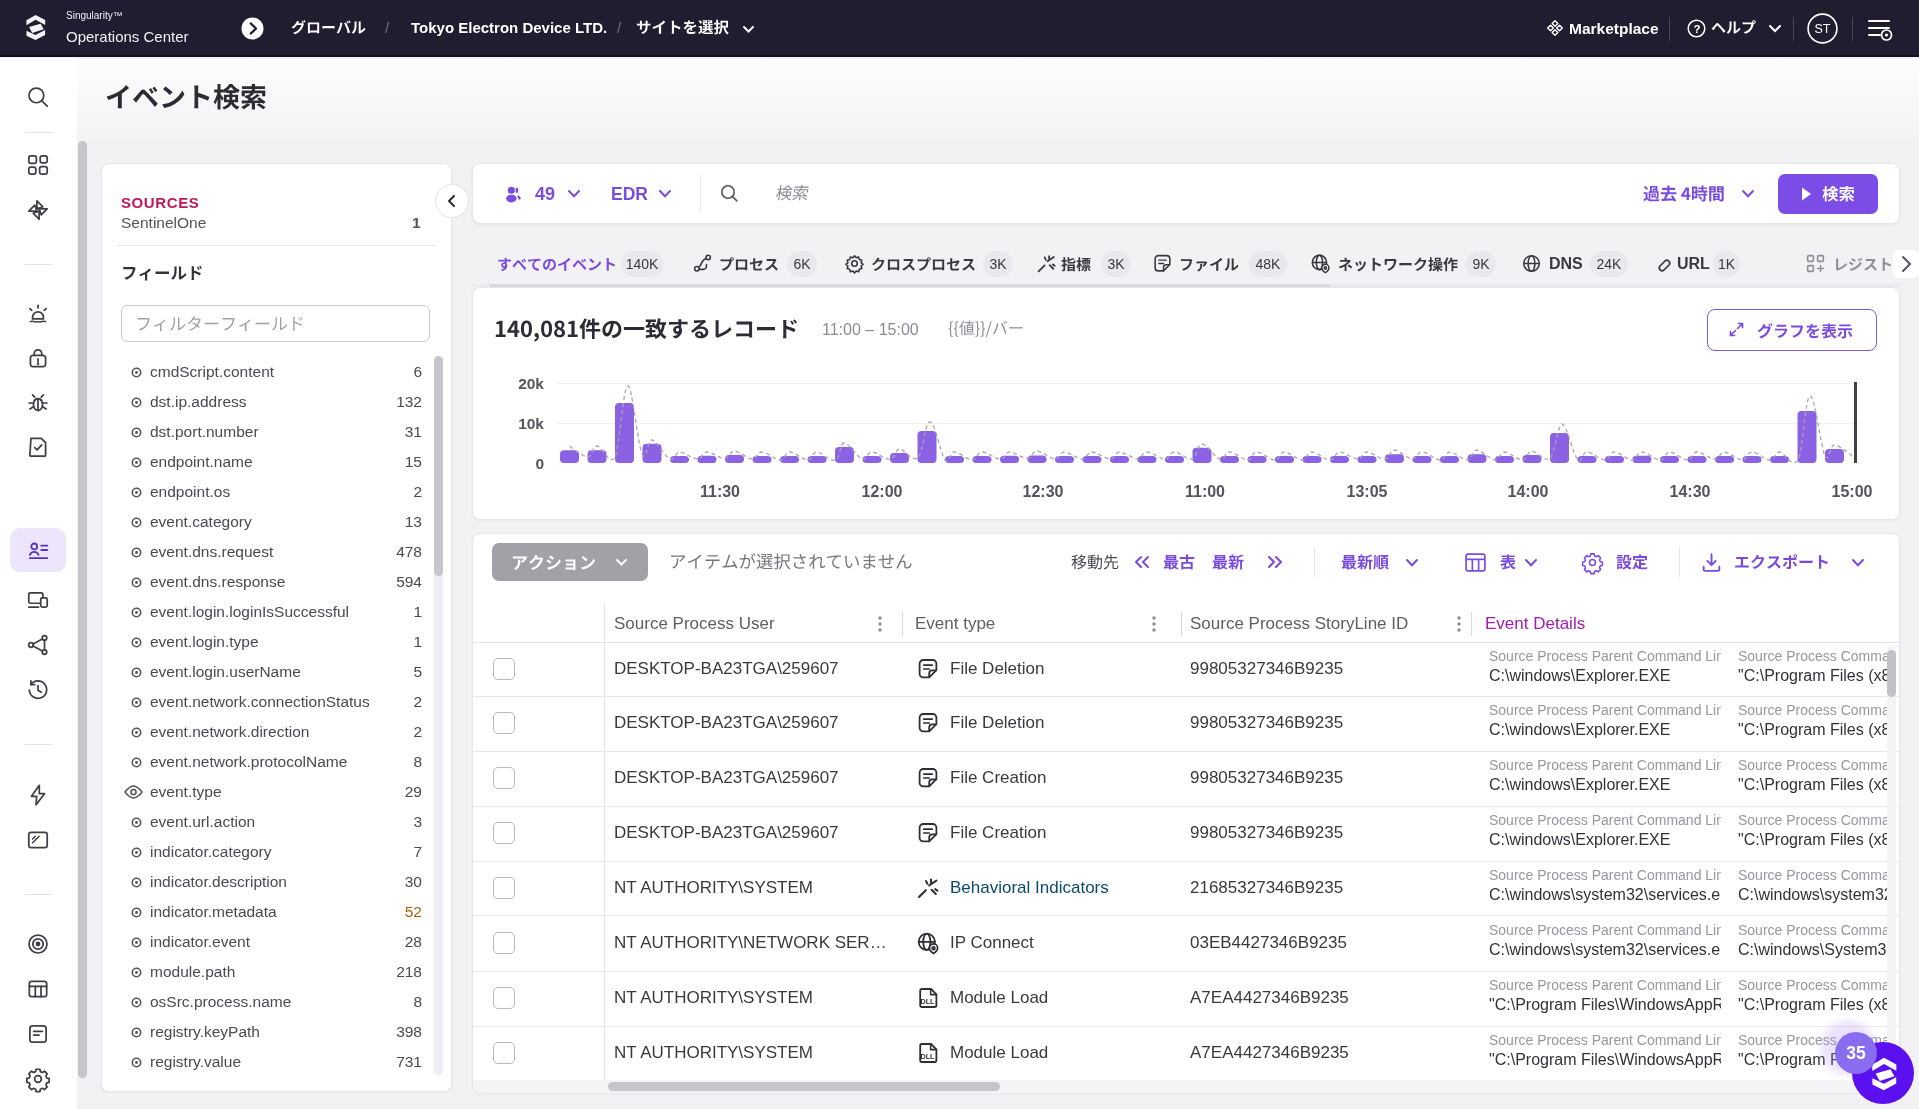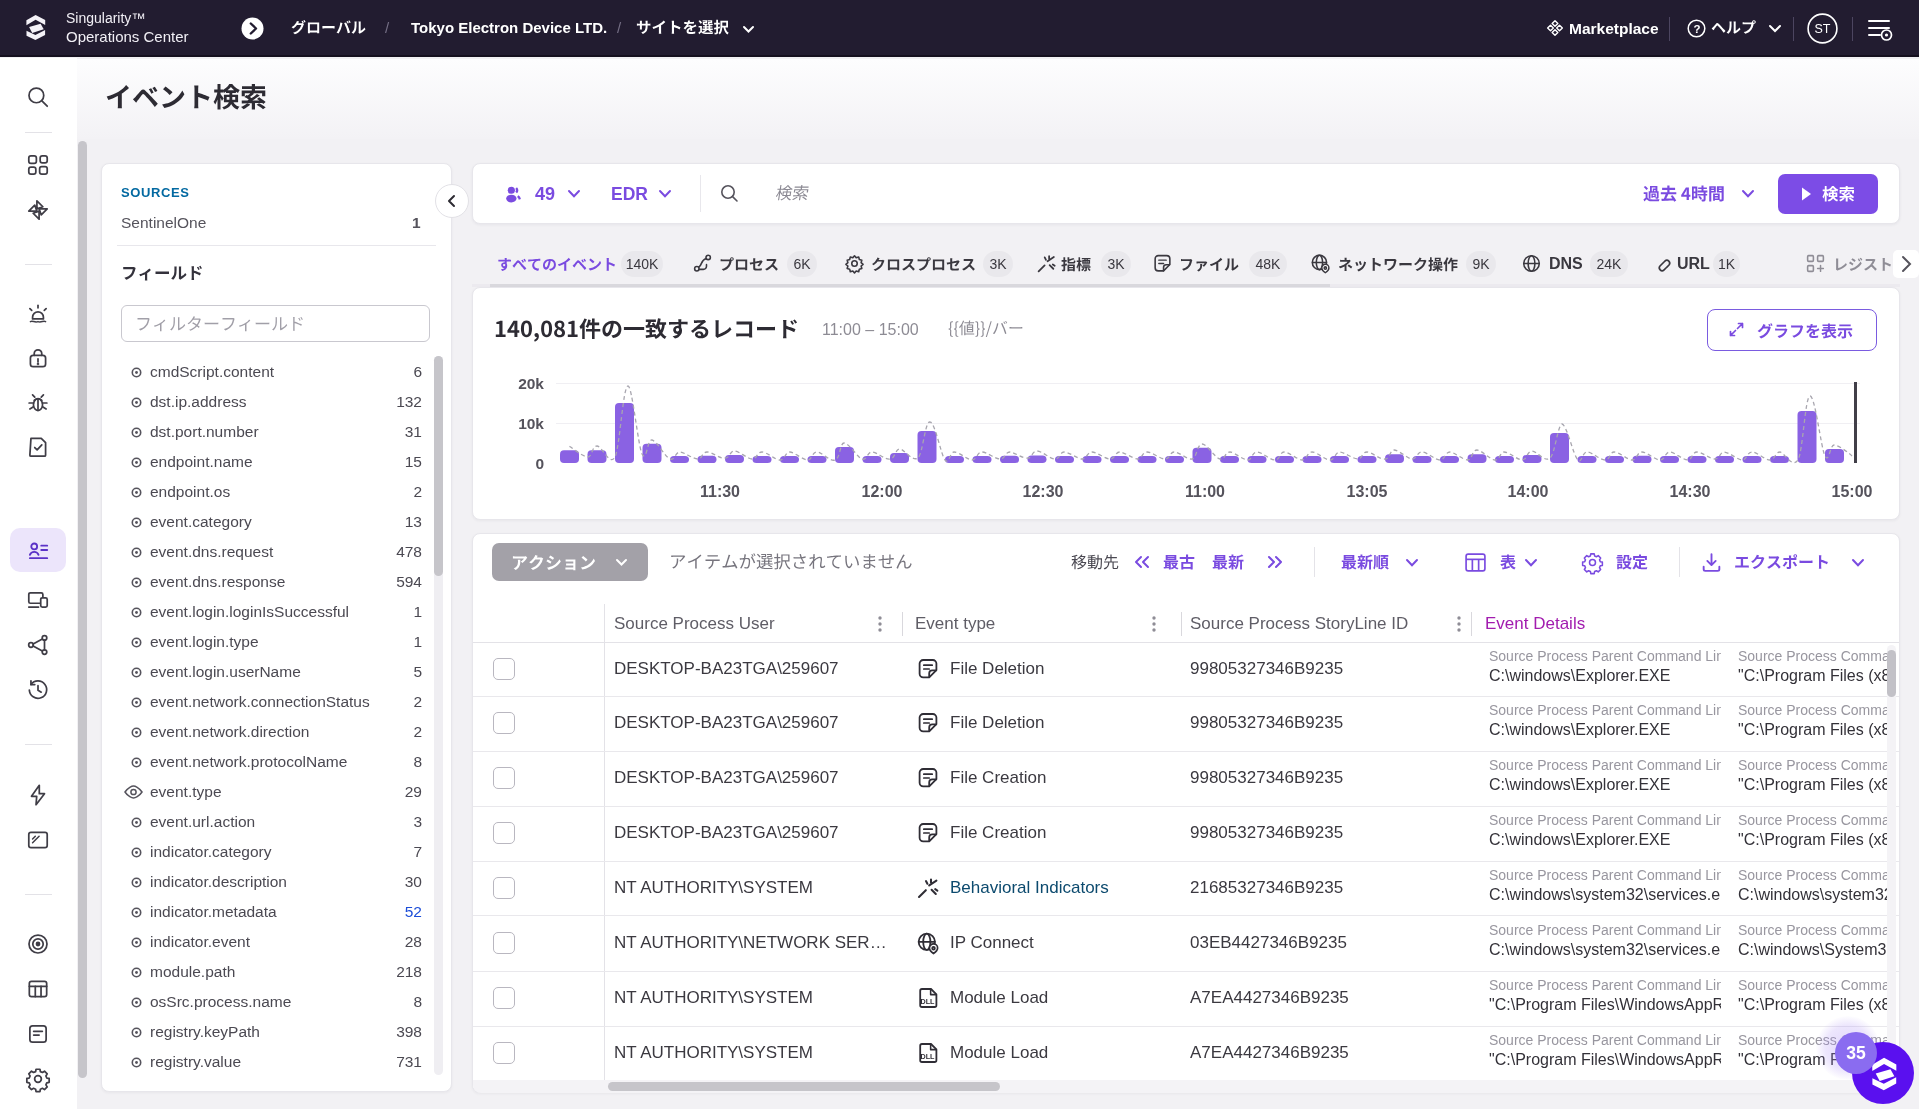--- a/index.html
+++ b/index.html
@@ -11,21 +11,21 @@
 </style></head><body>
 <div class="abs" style="left:0;top:0;width:1919px;height:57px;background:#221c30;border-bottom:2px solid #15101f"></div>
 <div class="abs" style="left:77px;top:59px;width:1842px;height:80px;background:linear-gradient(#fdfdfe,#f3f2f5)"></div>
 <svg class="abs" style="left:0;top:0" width="60" height="58">
     <g fill="#f4f2f7" transform="translate(34,27.5)">
       <path d="M-7.6 -7.2 L1.6 -12.6 L11.2 -7.4 L11.2 -2.6 L1.6 -7.8 L-7.6 -2.3 Z"></path>
       <path d="M-4.9 -0.4 L6.6 -3.8 L9.7 1.8 L-1.8 5.5 Z"></path>
       <path d="M-7.5 3.3 L1.4 7.6 L11.1 2.5 L11.1 7.4 L1.4 12.6 L-7.5 8.2 Z"></path>
     </g>
   </svg>
-<div class="txt" style="left:66px;top:10px;color:#f1eff5;font-size:14px">Singularity™</div>
+<div class="txt" style="left:66px;top:10px;color:#f1eff5;font-size:10px">Singularity™</div>
 <div class="txt" style="left:66px;top:28px;color:#f1eff5;font-size:15px">Operations Center</div>
 <svg class="abs" style="left:241px;top:17px" width="23" height="23">
 <circle cx="11.5" cy="11.5" r="11" fill="#fff"></circle>
 <path d="M9.8 6.5 L15 11.5 L9.8 16.5" stroke="#221c30" stroke-width="2.4" fill="none" stroke-linecap="round" stroke-linejoin="round"></path>
   </svg>
 <svg class="abs" style="left:0;top:0;overflow:visible" width="1" height="1">
     <path transform="translate(291,33)" d="M11.7 -12.3Q11.9 -12 12.1 -11.6Q12.3 -11.3 12.5 -10.9Q12.7 -10.5 12.9 -10.2L11.7 -9.7Q11.4 -10.2 11.1 -10.8Q10.8 -11.4 10.5 -11.8ZM13.5 -13Q13.7 -12.7 13.9 -12.3Q14.1 -11.9 14.3 -11.6Q14.5 -11.2 14.7 -10.9L13.5 -10.4Q13.2 -10.9 12.9 -11.5Q12.6 -12.1 12.3 -12.5ZM13 -9Q12.9 -8.8 12.8 -8.5Q12.6 -8.2 12.5 -7.9Q12.3 -7.2 12 -6.4Q11.6 -5.6 11.1 -4.6Q10.6 -3.7 9.9 -2.9Q8.8 -1.6 7.4 -0.6Q6 0.5 3.9 1.3L2.1 -0.3Q3.6 -0.7 4.7 -1.3Q5.8 -1.9 6.7 -2.6Q7.5 -3.2 8.1 -4Q8.7 -4.6 9.1 -5.3Q9.5 -6 9.8 -6.8Q10.2 -7.5 10.3 -8.1H5.2L5.9 -9.8Q6.1 -9.8 6.6 -9.8Q7 -9.8 7.6 -9.8Q8.1 -9.8 8.7 -9.8Q9.2 -9.8 9.6 -9.8Q10 -9.8 10.2 -9.8Q10.5 -9.8 10.9 -9.8Q11.2 -9.8 11.5 -9.9ZM8.1 -11.4Q7.9 -11 7.6 -10.5Q7.4 -10.1 7.2 -9.8Q6.7 -8.9 6 -8Q5.2 -7 4.3 -6.1Q3.3 -5.2 2.3 -4.4L0.6 -5.7Q1.6 -6.3 2.3 -6.9Q3.1 -7.6 3.6 -8.2Q4.2 -8.9 4.6 -9.4Q5 -10 5.3 -10.5Q5.4 -10.8 5.6 -11.2Q5.8 -11.7 5.9 -12.1Z M16.9 -10.6Q17.4 -10.6 17.8 -10.6Q18.2 -10.6 18.5 -10.6Q18.7 -10.6 19.2 -10.6Q19.7 -10.6 20.4 -10.6Q21.1 -10.6 21.8 -10.6Q22.6 -10.6 23.4 -10.6Q24.1 -10.6 24.8 -10.6Q25.5 -10.6 26 -10.6Q26.5 -10.6 26.7 -10.6Q27 -10.6 27.4 -10.6Q27.8 -10.6 28.2 -10.6Q28.2 -10.3 28.2 -9.9Q28.2 -9.5 28.2 -9.2Q28.2 -9 28.2 -8.5Q28.2 -8.1 28.2 -7.5Q28.2 -6.9 28.2 -6.2Q28.2 -5.5 28.2 -4.8Q28.2 -4.1 28.2 -3.5Q28.2 -2.9 28.2 -2.5Q28.2 -2 28.2 -1.8Q28.2 -1.6 28.2 -1.3Q28.2 -0.9 28.2 -0.6Q28.2 -0.3 28.2 -0Q28.2 0.2 28.2 0.3H26.1Q26.1 0.2 26.1 -0.1Q26.2 -0.5 26.2 -0.9Q26.2 -1.4 26.2 -1.8Q26.2 -2 26.2 -2.4Q26.2 -2.9 26.2 -3.5Q26.2 -4.2 26.2 -4.9Q26.2 -5.6 26.2 -6.3Q26.2 -6.9 26.2 -7.5Q26.2 -8 26.2 -8.4Q26.2 -8.7 26.2 -8.7H18.9Q18.9 -8.7 18.9 -8.4Q18.9 -8 18.9 -7.5Q18.9 -6.9 18.9 -6.3Q18.9 -5.6 18.9 -4.9Q18.9 -4.2 18.9 -3.5Q18.9 -2.9 18.9 -2.4Q18.9 -2 18.9 -1.8Q18.9 -1.5 18.9 -1.2Q18.9 -0.8 18.9 -0.5Q18.9 -0.2 18.9 0Q18.9 0.2 18.9 0.3H16.9Q16.9 0.2 16.9 0Q16.9 -0.2 16.9 -0.6Q16.9 -0.9 16.9 -1.2Q16.9 -1.6 16.9 -1.8Q16.9 -2 16.9 -2.5Q16.9 -2.9 16.9 -3.5Q16.9 -4.1 16.9 -4.8Q16.9 -5.5 16.9 -6.2Q16.9 -6.9 16.9 -7.5Q16.9 -8.1 16.9 -8.5Q16.9 -9 16.9 -9.2Q16.9 -9.5 16.9 -9.9Q16.9 -10.3 16.9 -10.6ZM26.9 -2.5V-0.6H17.9V-2.5Z M31.4 -6.9Q31.6 -6.9 32.1 -6.9Q32.5 -6.9 33 -6.9Q33.4 -6.9 33.8 -6.9Q34.2 -6.9 34.7 -6.9Q35.3 -6.9 35.9 -6.9Q36.6 -6.9 37.3 -6.9Q38 -6.9 38.7 -6.9Q39.4 -6.9 40 -6.9Q40.6 -6.9 41.1 -6.9Q41.6 -6.9 41.8 -6.9Q42.4 -6.9 42.8 -6.9Q43.3 -6.9 43.6 -6.9V-4.6Q43.3 -4.6 42.8 -4.6Q42.3 -4.7 41.9 -4.7Q41.6 -4.7 41.1 -4.7Q40.6 -4.7 40 -4.7Q39.3 -4.7 38.7 -4.7Q38 -4.7 37.3 -4.7Q36.6 -4.7 35.9 -4.7Q35.3 -4.7 34.7 -4.7Q34.2 -4.7 33.8 -4.7Q33.2 -4.7 32.5 -4.6Q31.8 -4.6 31.4 -4.6Z M56.7 -12Q56.9 -11.7 57.1 -11.3Q57.3 -10.9 57.5 -10.6Q57.7 -10.2 57.9 -9.9L56.7 -9.4Q56.5 -9.9 56.1 -10.5Q55.8 -11 55.5 -11.5ZM58.5 -12.6Q58.7 -12.4 58.9 -12Q59.1 -11.6 59.3 -11.2Q59.6 -10.9 59.7 -10.6L58.5 -10.1Q58.3 -10.6 57.9 -11.1Q57.6 -11.7 57.3 -12.2ZM47.9 -4.7Q48.1 -5.3 48.4 -6Q48.6 -6.7 48.8 -7.4Q49 -8.2 49.1 -8.9Q49.2 -9.7 49.3 -10.4L51.5 -9.9Q51.4 -9.7 51.4 -9.4Q51.3 -9.1 51.2 -8.9Q51.2 -8.6 51.1 -8.4Q51.1 -8 50.9 -7.5Q50.8 -6.9 50.6 -6.3Q50.4 -5.7 50.2 -5Q50.1 -4.4 49.9 -3.9Q49.6 -3.2 49.2 -2.4Q48.9 -1.6 48.4 -0.9Q48 -0.2 47.6 0.4L45.5 -0.5Q46.3 -1.4 46.9 -2.6Q47.5 -3.7 47.9 -4.7ZM55.3 -5Q55.1 -5.6 54.8 -6.2Q54.5 -6.9 54.2 -7.6Q53.9 -8.3 53.6 -8.9Q53.4 -9.5 53.1 -9.9L55.1 -10.6Q55.3 -10.1 55.6 -9.5Q55.9 -8.9 56.2 -8.2Q56.5 -7.5 56.8 -6.9Q57.1 -6.2 57.3 -5.6Q57.5 -5.1 57.8 -4.5Q58 -3.8 58.2 -3.1Q58.5 -2.3 58.7 -1.7Q58.9 -1 59.1 -0.4L56.8 0.3Q56.6 -0.6 56.4 -1.5Q56.1 -2.4 55.9 -3.3Q55.6 -4.2 55.3 -5Z M67.5 -0.3Q67.6 -0.6 67.6 -0.8Q67.7 -1.1 67.7 -1.4Q67.7 -1.6 67.7 -2.1Q67.7 -2.6 67.7 -3.3Q67.7 -4 67.7 -4.8Q67.7 -5.6 67.7 -6.5Q67.7 -7.3 67.7 -8.1Q67.7 -8.8 67.7 -9.4Q67.7 -9.9 67.7 -10.2Q67.7 -10.7 67.6 -11.1Q67.6 -11.4 67.5 -11.5H69.8Q69.8 -11.4 69.7 -11.1Q69.7 -10.7 69.7 -10.2Q69.7 -9.9 69.7 -9.4Q69.7 -8.9 69.7 -8.3Q69.7 -7.6 69.7 -6.9Q69.7 -6.1 69.7 -5.4Q69.7 -4.7 69.7 -4.1Q69.7 -3.4 69.7 -3Q69.7 -2.5 69.7 -2.3Q70.3 -2.6 71 -3.1Q71.6 -3.5 72.2 -4.1Q72.9 -4.8 73.4 -5.5L74.5 -3.8Q73.9 -3 73 -2.3Q72.2 -1.5 71.2 -0.8Q70.3 -0.2 69.4 0.3Q69.2 0.4 69.1 0.5Q68.9 0.6 68.8 0.7ZM60.6 -0.6Q61.6 -1.2 62.2 -2.2Q62.8 -3.2 63.1 -4.1Q63.3 -4.6 63.4 -5.4Q63.5 -6.1 63.5 -6.9Q63.6 -7.7 63.6 -8.6Q63.6 -9.4 63.6 -10.1Q63.6 -10.5 63.5 -10.9Q63.5 -11.2 63.4 -11.5H65.7Q65.6 -11.4 65.6 -11.2Q65.6 -11 65.6 -10.7Q65.5 -10.4 65.5 -10.1Q65.5 -9.4 65.5 -8.6Q65.5 -7.7 65.5 -6.8Q65.4 -5.8 65.3 -5Q65.3 -4.2 65.1 -3.6Q64.8 -2.4 64.1 -1.3Q63.4 -0.2 62.4 0.7Z" fill="#fff"></path>
   </svg>
 <div class="txt" style="left:385px;top:19px;color:#756f85;font-size:15px">/</div>
 <div class="txt" style="left:411px;top:19px;color:#fff;font-size:15px;font-weight:700">Tokyo Electron Device LTD.</div>
@@ -199,21 +199,21 @@
     <g stroke="#3f3d46" stroke-width="1.6" fill="none" stroke-linecap="round" stroke-linejoin="round">
       <path d="M13.8 3 l.4 2.2 1.9 .8 1.9 -1.2 2.5 2.5 -1.2 1.9 .8 1.9 2.2 .4 v3.6 l-2.2 .4 -.8 1.9 1.2 1.9 -2.5 2.5 -1.9 -1.2 -1.9 .8 -.4 2.2 h-3.6 l-.4 -2.2 -1.9 -.8 -1.9 1.2 -2.5 -2.5 1.2 -1.9 -.8 -1.9 -2.2 -.4 v-3.6 l2.2 -.4 .8 -1.9 -1.2 -1.9 2.5 -2.5 1.9 1.2 1.9 -.8 .4 -2.2 z"></path>
       <circle cx="12" cy="12" r="3.1"></circle>
     </g>
   </svg>
 <div class="abs" style="left:78px;top:141px;width:9px;height:937px;background:#c6c5ca;border-radius:5px"></div>
 <svg class="abs" style="left:0;top:0;overflow:visible" width="1" height="1">
     <path transform="translate(105,107)" d="M1.7 -10.5Q5.3 -11.4 8.3 -12.7Q11.2 -14 13.5 -15.3Q14.9 -16.2 16.3 -17.3Q17.7 -18.4 19 -19.6Q20.2 -20.8 21.1 -21.9L24 -19.1Q22.8 -17.9 21.3 -16.7Q19.8 -15.4 18.2 -14.3Q16.6 -13.2 15.1 -12.2Q13.5 -11.3 11.6 -10.4Q9.7 -9.4 7.6 -8.6Q5.5 -7.7 3.4 -7.1ZM12.9 -13.6 16.8 -14.5V-2.3Q16.8 -1.8 16.8 -1.1Q16.8 -0.4 16.8 0.3Q16.9 0.9 17 1.2H12.7Q12.8 0.9 12.8 0.3Q12.9 -0.4 12.9 -1.1Q12.9 -1.8 12.9 -2.3Z M46.1 -18.7Q46.5 -18.2 47 -17.4Q47.5 -16.6 47.9 -15.8Q48.4 -15 48.7 -14.4L46.3 -13.3Q45.9 -14.2 45.5 -14.9Q45.1 -15.7 44.7 -16.4Q44.3 -17.1 43.8 -17.7ZM49.8 -20.2Q50.2 -19.7 50.6 -18.9Q51.1 -18.1 51.6 -17.4Q52.1 -16.6 52.4 -16L50 -14.9Q49.6 -15.7 49.2 -16.4Q48.8 -17.1 48.4 -17.8Q47.9 -18.5 47.4 -19.1ZM27.9 -7.7Q28.6 -8.2 29.1 -8.7Q29.6 -9.1 30.2 -9.8Q30.6 -10.2 31.2 -10.9Q31.8 -11.6 32.5 -12.4Q33.2 -13.3 33.9 -14.1Q34.7 -15 35.4 -15.8Q36.6 -17.3 37.8 -17.4Q39.1 -17.6 40.7 -16.1Q41.6 -15.2 42.5 -14.3Q43.5 -13.3 44.4 -12.3Q45.4 -11.3 46.2 -10.5Q47.1 -9.5 48.2 -8.3Q49.4 -7 50.6 -5.7Q51.8 -4.4 52.8 -3.3L49.8 -0.1Q48.9 -1.3 47.9 -2.5Q46.9 -3.7 45.9 -4.9Q45 -6.1 44.2 -7Q43.6 -7.7 42.9 -8.5Q42.1 -9.3 41.4 -10.1Q40.8 -10.9 40.2 -11.5Q39.6 -12.1 39.2 -12.5Q38.5 -13.2 38.1 -13.1Q37.6 -13.1 37 -12.3Q36.6 -11.8 36.1 -11.1Q35.5 -10.4 35 -9.6Q34.4 -8.9 33.9 -8.1Q33.3 -7.4 32.9 -6.9Q32.5 -6.2 32 -5.5Q31.5 -4.9 31.2 -4.3Z M60.5 -20.5Q61.2 -20 62.2 -19.3Q63.1 -18.6 64.1 -17.8Q65.1 -17 66 -16.2Q66.9 -15.4 67.5 -14.8L64.7 -12Q64.2 -12.6 63.4 -13.3Q62.5 -14.1 61.6 -15Q60.6 -15.8 59.7 -16.6Q58.7 -17.3 58 -17.8ZM57.1 -2.5Q59.2 -2.8 61.1 -3.4Q63 -3.9 64.6 -4.6Q66.2 -5.3 67.5 -6.1Q69.8 -7.4 71.7 -9.2Q73.6 -11 75 -12.9Q76.5 -14.8 77.3 -16.6L79.4 -12.8Q78.4 -11 76.9 -9.1Q75.4 -7.3 73.5 -5.7Q71.6 -4.1 69.4 -2.8Q68.1 -2 66.5 -1.2Q64.9 -0.5 63.1 0.1Q61.3 0.7 59.4 1Z M89.5 -2.6Q89.5 -3.1 89.5 -4.3Q89.5 -5.5 89.5 -7Q89.5 -8.6 89.5 -10.3Q89.5 -12 89.5 -13.5Q89.5 -15.1 89.5 -16.3Q89.5 -17.5 89.5 -18.1Q89.5 -18.8 89.4 -19.7Q89.3 -20.7 89.2 -21.4H93.4Q93.3 -20.7 93.3 -19.8Q93.2 -18.9 93.2 -18.1Q93.2 -17.4 93.2 -16.1Q93.2 -14.8 93.2 -13.2Q93.2 -11.6 93.2 -10Q93.2 -8.3 93.2 -6.8Q93.2 -5.3 93.2 -4.2Q93.2 -3.1 93.2 -2.6Q93.2 -2.2 93.2 -1.5Q93.2 -0.8 93.3 -0.1Q93.4 0.6 93.4 1.2H89.2Q89.3 0.4 89.4 -0.7Q89.5 -1.8 89.5 -2.6ZM92.4 -14.4Q93.7 -14 95.4 -13.5Q97.1 -12.9 98.8 -12.3Q100.5 -11.7 102 -11Q103.5 -10.4 104.5 -9.9L102.9 -6.2Q101.8 -6.8 100.4 -7.4Q99 -8 97.6 -8.6Q96.2 -9.2 94.8 -9.6Q93.5 -10.1 92.4 -10.5Z M109.2 -17.4H118V-14.4H109.2ZM112.5 -22.9H115.5V2.4H112.5ZM112.5 -15.3 114.4 -14.7Q114.1 -13.1 113.6 -11.3Q113.2 -9.6 112.7 -8Q112.1 -6.3 111.5 -4.9Q110.8 -3.4 110.1 -2.4Q109.9 -3 109.4 -3.9Q109 -4.7 108.6 -5.3Q109.3 -6.2 109.9 -7.3Q110.5 -8.5 111 -9.9Q111.5 -11.2 111.9 -12.6Q112.3 -14 112.5 -15.3ZM115.4 -13.3Q115.6 -13 116.1 -12.3Q116.5 -11.7 117 -10.9Q117.6 -10.1 118 -9.5Q118.4 -8.8 118.6 -8.5L116.9 -6Q116.7 -6.6 116.3 -7.4Q116 -8.2 115.6 -9.1Q115.1 -9.9 114.8 -10.7Q114.4 -11.4 114.1 -11.9ZM121 -16.7H130.9V-14.1H121ZM125.9 -20.1Q125.1 -19 124 -17.9Q122.9 -16.8 121.5 -15.8Q120.2 -14.8 118.8 -14.1Q118.6 -14.7 118.1 -15.5Q117.7 -16.3 117.3 -16.8Q118.7 -17.5 120.1 -18.5Q121.4 -19.5 122.5 -20.6Q123.6 -21.8 124.3 -22.9H127.2Q128.2 -21.6 129.4 -20.5Q130.6 -19.3 131.9 -18.4Q133.3 -17.5 134.7 -17Q134.3 -16.4 133.8 -15.6Q133.4 -14.8 133 -14.1Q131.7 -14.8 130.4 -15.8Q129 -16.7 127.8 -17.9Q126.7 -19 125.9 -20.1ZM121.7 -9.9V-7.3H130.2V-9.9ZM118.9 -12.3H133.1V-4.8H118.9ZM124.4 -15H127.3V-8.1Q127.3 -6.6 127 -5.1Q126.7 -3.6 125.8 -2.2Q124.9 -0.7 123.2 0.5Q121.6 1.7 118.9 2.6Q118.7 2.2 118.4 1.8Q118.1 1.3 117.8 0.8Q117.4 0.4 117.1 0.2Q119.6 -0.6 121.1 -1.6Q122.5 -2.5 123.2 -3.6Q123.9 -4.7 124.2 -5.9Q124.4 -7 124.4 -8.2ZM127.5 -6.4Q128.4 -4.4 129.4 -3.2Q130.4 -2 131.7 -1.3Q133 -0.6 134.5 -0.2Q134 0.3 133.4 1.1Q132.9 1.8 132.7 2.5Q130.9 1.9 129.5 0.9Q128 -0.1 126.9 -1.7Q125.7 -3.3 124.8 -5.9Z M146.8 -4.9H150V2.4H146.8ZM146.8 -22.9H150V-15.2H146.8ZM146.1 -14.7 149 -13.3Q147.8 -12.2 146.5 -11.2Q145.2 -10.2 144 -9.4L141.8 -10.7Q142.5 -11.2 143.3 -11.9Q144.1 -12.6 144.8 -13.3Q145.6 -14 146.1 -14.7ZM151.9 -13 154.8 -11.4Q153.1 -10.1 151.2 -8.9Q149.3 -7.6 147.3 -6.4Q145.4 -5.3 143.7 -4.4L141.5 -5.9Q142.8 -6.6 144.2 -7.4Q145.6 -8.3 147 -9.2Q148.4 -10.2 149.7 -11.1Q150.9 -12.1 151.9 -13ZM139.4 -10.1 141.5 -12Q142.5 -11.5 143.6 -10.9Q144.7 -10.2 145.7 -9.6Q146.7 -8.9 147.3 -8.4L145.1 -6.3Q144.5 -6.9 143.5 -7.6Q142.6 -8.3 141.5 -8.9Q140.4 -9.6 139.4 -10.1ZM152 -8 154.2 -9.7Q155.2 -9 156.5 -8.1Q157.7 -7.3 158.8 -6.4Q159.9 -5.6 160.6 -4.9L158.3 -3Q157.7 -3.7 156.6 -4.6Q155.6 -5.5 154.4 -6.4Q153.2 -7.3 152 -8ZM151.6 -2.2 154 -3.8Q155.1 -3.2 156.4 -2.5Q157.6 -1.8 158.8 -1.1Q159.9 -0.3 160.7 0.3L158 2.2Q157.3 1.5 156.3 0.8Q155.2 -0 153.9 -0.8Q152.7 -1.6 151.6 -2.2ZM136.7 -6.5Q138.6 -6.5 141 -6.5Q143.4 -6.6 146.1 -6.6Q148.9 -6.6 151.8 -6.6Q154.8 -6.7 157.7 -6.7L157.5 -4.3Q153.8 -4.1 150 -4Q146.3 -3.9 142.9 -3.8Q139.5 -3.7 136.8 -3.6ZM142.2 -3.7 145.2 -2.6Q144.4 -1.6 143.2 -0.7Q142.1 0.2 140.8 0.9Q139.6 1.7 138.4 2.2Q138.2 1.9 137.7 1.5Q137.3 1 136.8 0.6Q136.3 0.2 136 -0Q137.7 -0.7 139.4 -1.7Q141.1 -2.6 142.2 -3.7ZM137 -20.8H160V-18.1H137ZM136.7 -16.4H160.3V-10.8H157.1V-13.7H139.8V-10.8H136.7Z" fill="#2d2b33"></path>
   </svg>
 <div class="card" style="left:101px;top:163px;width:351px;height:929px"></div>
-<div class="txt" style="left:121px;top:185px;color:#0369a1;font-size:13px;font-weight:700;letter-spacing:.6px">SOURCES</div>
+<div class="txt" style="left:121px;top:194px;color:#be185d;font-size:15px;font-weight:700;letter-spacing:.6px">SOURCES</div>
 <div class="txt" style="left:121px;top:214px;color:#55535c;font-size:15.5px;font-weight:400">SentinelOne</div>
 <div class="txt" style="left:412px;top:214px;color:#55535c;font-size:15.5px;font-weight:700">1</div>
 <div class="abs" style="left:117px;top:245px;width:319px;height:1px;background:#e8e7ec"></div>
 <svg class="abs" style="left:0;top:0;overflow:visible" width="1" height="1">
     <path transform="translate(121,279)" d="M14.7 -11Q14.6 -10.8 14.5 -10.4Q14.4 -10.1 14.3 -9.8Q14.2 -9.2 14 -8.5Q13.7 -7.7 13.4 -6.9Q13.1 -6.1 12.7 -5.3Q12.3 -4.5 11.8 -3.8Q11.1 -2.8 10.1 -2Q9.1 -1.1 7.9 -0.4Q6.7 0.3 5.2 0.7L3.4 -1.2Q5 -1.6 6.2 -2.2Q7.4 -2.8 8.3 -3.5Q9.2 -4.3 9.9 -5.1Q10.4 -5.8 10.8 -6.6Q11.2 -7.4 11.4 -8.2Q11.7 -9.1 11.8 -9.8Q11.6 -9.8 11 -9.8Q10.4 -9.8 9.6 -9.8Q8.9 -9.8 8 -9.8Q7.2 -9.8 6.4 -9.8Q5.7 -9.8 5 -9.8Q4.4 -9.8 4.1 -9.8Q3.5 -9.8 3 -9.8Q2.5 -9.7 2.2 -9.7V-12Q2.4 -12 2.8 -12Q3.1 -11.9 3.5 -11.9Q3.9 -11.9 4.1 -11.9Q4.4 -11.9 4.9 -11.9Q5.4 -11.9 6 -11.9Q6.6 -11.9 7.3 -11.9Q8.1 -11.9 8.7 -11.9Q9.4 -11.9 10.1 -11.9Q10.7 -11.9 11.1 -11.9Q11.6 -11.9 11.8 -11.9Q12 -11.9 12.4 -11.9Q12.7 -11.9 13 -12Z M18.3 -4.7Q19.3 -4.9 20.5 -5.3Q21.6 -5.7 22.5 -6.2Q23.5 -6.7 24.2 -7.1Q25 -7.6 25.8 -8.2Q26.5 -8.8 27.2 -9.4Q27.9 -10.1 28.3 -10.6L29.9 -9Q29.4 -8.5 28.7 -7.8Q27.9 -7.1 27 -6.5Q26 -5.8 25.1 -5.3Q24.6 -5 23.9 -4.6Q23.1 -4.3 22.3 -3.9Q21.5 -3.6 20.7 -3.3Q19.9 -3 19.2 -2.8ZM24 -5.8 26.2 -6.2V-0.3Q26.2 -0 26.2 0.3Q26.2 0.7 26.3 1Q26.3 1.3 26.3 1.5H23.9Q23.9 1.3 23.9 1Q23.9 0.7 24 0.3Q24 -0 24 -0.3Z M34.5 -7.6Q34.8 -7.6 35.3 -7.6Q35.7 -7.6 36.2 -7.6Q36.8 -7.5 37.2 -7.5Q37.6 -7.5 38.2 -7.5Q38.8 -7.5 39.5 -7.5Q40.2 -7.5 41 -7.5Q41.8 -7.5 42.5 -7.5Q43.3 -7.5 44 -7.5Q44.7 -7.5 45.2 -7.5Q45.7 -7.5 46 -7.5Q46.6 -7.5 47.1 -7.6Q47.6 -7.6 48 -7.6V-5Q47.7 -5.1 47.1 -5.1Q46.6 -5.1 46 -5.1Q45.7 -5.1 45.2 -5.1Q44.6 -5.1 44 -5.1Q43.3 -5.1 42.5 -5.1Q41.8 -5.1 41 -5.1Q40.2 -5.1 39.5 -5.1Q38.8 -5.1 38.2 -5.1Q37.6 -5.1 37.2 -5.1Q36.5 -5.1 35.7 -5.1Q35 -5.1 34.5 -5Z M57.8 -0.4Q57.9 -0.6 57.9 -0.9Q57.9 -1.2 57.9 -1.6Q57.9 -1.8 57.9 -2.3Q57.9 -2.9 57.9 -3.6Q57.9 -4.4 57.9 -5.3Q57.9 -6.2 57.9 -7.1Q57.9 -8 57.9 -8.9Q57.9 -9.7 57.9 -10.3Q57.9 -10.9 57.9 -11.2Q57.9 -11.8 57.9 -12.2Q57.8 -12.6 57.8 -12.6H60.3Q60.2 -12.6 60.2 -12.2Q60.1 -11.7 60.1 -11.2Q60.1 -10.9 60.1 -10.4Q60.1 -9.8 60.1 -9.1Q60.1 -8.4 60.1 -7.6Q60.1 -6.7 60.1 -6Q60.1 -5.2 60.1 -4.5Q60.1 -3.8 60.1 -3.3Q60.1 -2.8 60.1 -2.6Q60.8 -2.9 61.5 -3.4Q62.3 -3.9 63 -4.6Q63.7 -5.2 64.2 -6L65.5 -4.2Q64.8 -3.3 63.8 -2.5Q62.9 -1.6 61.9 -0.9Q60.8 -0.2 59.9 0.3Q59.6 0.4 59.5 0.6Q59.3 0.7 59.2 0.8ZM50.2 -0.6Q51.2 -1.4 51.9 -2.4Q52.6 -3.5 53 -4.6Q53.1 -5.1 53.2 -5.9Q53.3 -6.7 53.4 -7.6Q53.4 -8.5 53.4 -9.4Q53.4 -10.3 53.4 -11.1Q53.4 -11.6 53.4 -11.9Q53.4 -12.3 53.3 -12.6H55.7Q55.7 -12.6 55.7 -12.3Q55.7 -12.1 55.6 -11.8Q55.6 -11.4 55.6 -11.1Q55.6 -10.4 55.6 -9.4Q55.6 -8.5 55.5 -7.4Q55.5 -6.4 55.4 -5.5Q55.3 -4.6 55.1 -4Q54.7 -2.6 54 -1.4Q53.2 -0.2 52.2 0.7Z M77.2 -12.3Q77.5 -11.9 77.8 -11.5Q78 -11.1 78.3 -10.6Q78.6 -10.2 78.7 -9.8L77.3 -9.1Q77.1 -9.7 76.9 -10.1Q76.6 -10.5 76.4 -10.9Q76.2 -11.3 75.9 -11.7ZM79.4 -13.2Q79.7 -12.9 79.9 -12.4Q80.2 -12 80.5 -11.6Q80.8 -11.1 81 -10.7L79.6 -10.1Q79.3 -10.6 79.1 -11Q78.8 -11.4 78.6 -11.8Q78.4 -12.1 78 -12.5ZM70.7 -1.3Q70.7 -1.7 70.7 -2.4Q70.7 -3.1 70.7 -4Q70.7 -5 70.7 -6Q70.7 -7.1 70.7 -8Q70.7 -9 70.7 -9.7Q70.7 -10.5 70.7 -10.8Q70.7 -11.3 70.6 -11.8Q70.6 -12.4 70.5 -12.8H73.1Q73 -12.4 73 -11.9Q72.9 -11.3 72.9 -10.8Q72.9 -10.4 72.9 -9.6Q72.9 -8.8 72.9 -7.8Q72.9 -6.9 72.9 -5.9Q72.9 -4.9 72.9 -3.9Q72.9 -3 72.9 -2.3Q72.9 -1.6 72.9 -1.3Q72.9 -1.1 73 -0.7Q73 -0.3 73 0.2Q73.1 0.6 73.1 1H70.5Q70.6 0.5 70.6 -0.2Q70.7 -0.9 70.7 -1.3ZM72.4 -8.5Q73.3 -8.3 74.3 -8Q75.3 -7.6 76.3 -7.3Q77.4 -6.9 78.3 -6.5Q79.2 -6.1 79.8 -5.8L78.9 -3.6Q78.2 -3.9 77.4 -4.3Q76.5 -4.7 75.6 -5Q74.8 -5.4 74 -5.7Q73.1 -6 72.4 -6.2Z" fill="#34323c"></path>
   </svg>
 <div class="abs" style="left:121px;top:305px;width:309px;height:37px;border:1px solid #c9c8cf;border-radius:6px;background:#fff"></div>
 <svg class="abs" style="left:0;top:0;overflow:visible" width="1" height="1">
     <path transform="translate(135,330)" d="M14.6 -11.3Q14.6 -11.1 14.5 -10.9Q14.4 -10.7 14.4 -10.4Q14.3 -9.8 14 -9Q13.8 -8.2 13.5 -7.3Q13.2 -6.4 12.8 -5.6Q12.3 -4.8 11.8 -4.2Q11.1 -3.2 10.1 -2.3Q9.2 -1.5 7.9 -0.8Q6.7 -0.1 5.2 0.4L4 -0.9Q5.7 -1.3 6.9 -1.9Q8.1 -2.5 9 -3.3Q9.9 -4.1 10.6 -5Q11.2 -5.8 11.7 -6.8Q12.1 -7.7 12.4 -8.7Q12.7 -9.7 12.9 -10.5Q12.6 -10.5 11.9 -10.5Q11.3 -10.5 10.4 -10.5Q9.5 -10.5 8.5 -10.5Q7.5 -10.5 6.6 -10.5Q5.7 -10.5 5.1 -10.5Q4.4 -10.5 4.2 -10.5Q3.7 -10.5 3.2 -10.5Q2.8 -10.5 2.5 -10.5V-12Q2.7 -12 3 -11.9Q3.3 -11.9 3.6 -11.9Q3.9 -11.9 4.2 -11.9Q4.4 -11.9 4.9 -11.9Q5.4 -11.9 6.1 -11.9Q6.9 -11.9 7.7 -11.9Q8.5 -11.9 9.3 -11.9Q10.1 -11.9 10.8 -11.9Q11.5 -11.9 12 -11.9Q12.5 -11.9 12.7 -11.9Q12.9 -11.9 13.1 -11.9Q13.4 -11.9 13.6 -12Z M19.1 -4.4Q20.2 -4.7 21.3 -5.1Q22.5 -5.5 23.5 -6Q24.5 -6.5 25.2 -7Q26 -7.4 26.8 -8Q27.5 -8.6 28.2 -9.3Q28.8 -9.9 29.2 -10.4L30.3 -9.4Q29.8 -8.9 29.1 -8.2Q28.4 -7.6 27.5 -7Q26.7 -6.3 25.8 -5.8Q25.2 -5.5 24.6 -5.1Q23.9 -4.8 23.1 -4.4Q22.3 -4 21.4 -3.7Q20.6 -3.4 19.7 -3.1ZM25 -6.2 26.5 -6.5V-0.2Q26.5 0.1 26.5 0.4Q26.5 0.7 26.5 0.9Q26.5 1.2 26.5 1.3H25Q25 1.2 25 0.9Q25 0.7 25 0.4Q25 0.1 25 -0.2Z M42.9 -0.4Q43 -0.6 43 -0.8Q43 -1.1 43 -1.3Q43 -1.5 43 -2.1Q43 -2.6 43 -3.5Q43 -4.3 43 -5.3Q43 -6.3 43 -7.3Q43 -8.3 43 -9.2Q43 -10 43 -10.6Q43 -11.3 43 -11.5Q43 -12 43 -12.3Q42.9 -12.7 42.9 -12.8H44.5Q44.5 -12.7 44.5 -12.3Q44.4 -12 44.4 -11.5Q44.4 -11.3 44.4 -10.7Q44.4 -10 44.4 -9.2Q44.4 -8.3 44.4 -7.3Q44.4 -6.4 44.4 -5.4Q44.4 -4.5 44.4 -3.7Q44.4 -2.9 44.4 -2.3Q44.4 -1.8 44.4 -1.7Q45.2 -2.1 46.1 -2.7Q47 -3.3 47.9 -4.1Q48.7 -4.9 49.4 -5.9L50.2 -4.7Q49.5 -3.7 48.5 -2.8Q47.5 -1.9 46.4 -1.2Q45.4 -0.5 44.4 0Q44.2 0.1 44 0.2Q43.9 0.3 43.8 0.4ZM35.1 -0.4Q36.2 -1.2 36.9 -2.3Q37.7 -3.4 38.1 -4.6Q38.3 -5.2 38.4 -6.1Q38.5 -6.9 38.5 -7.9Q38.6 -8.9 38.6 -9.8Q38.6 -10.7 38.6 -11.5Q38.6 -11.8 38.6 -12.1Q38.5 -12.4 38.5 -12.7H40Q40 -12.6 40 -12.4Q40 -12.2 40 -12Q39.9 -11.7 39.9 -11.5Q39.9 -10.8 39.9 -9.8Q39.9 -8.8 39.9 -7.8Q39.8 -6.7 39.7 -5.8Q39.6 -4.9 39.4 -4.2Q39 -2.9 38.3 -1.7Q37.5 -0.5 36.4 0.4Z M58.1 -7.8Q58.9 -7.3 59.8 -6.7Q60.7 -6.2 61.6 -5.5Q62.5 -4.9 63.3 -4.3Q64.1 -3.7 64.7 -3.2L63.7 -2Q63.1 -2.6 62.3 -3.2Q61.5 -3.8 60.6 -4.5Q59.7 -5.1 58.8 -5.7Q57.9 -6.4 57.1 -6.8ZM65.8 -10.9Q65.7 -10.7 65.6 -10.5Q65.5 -10.2 65.4 -10Q65.2 -9.1 64.8 -8.1Q64.3 -7.1 63.7 -6.1Q63.1 -5.1 62.4 -4.1Q61.2 -2.7 59.5 -1.4Q57.8 -0.1 55.4 0.8L54.2 -0.3Q55.8 -0.8 57.1 -1.5Q58.3 -2.2 59.4 -3.1Q60.4 -4 61.2 -4.9Q61.8 -5.7 62.4 -6.6Q63 -7.5 63.4 -8.5Q63.8 -9.4 64 -10.2H57.7L58.2 -11.4H63.6Q63.9 -11.4 64.2 -11.5Q64.5 -11.5 64.7 -11.6ZM60.1 -13.3Q59.9 -13 59.7 -12.6Q59.5 -12.2 59.3 -12Q58.8 -11.1 58 -10Q57.2 -8.9 56.1 -7.7Q55.1 -6.6 53.7 -5.7L52.6 -6.6Q54 -7.5 55.1 -8.6Q56.2 -9.7 56.9 -10.7Q57.6 -11.7 58 -12.5Q58.1 -12.7 58.3 -13.1Q58.5 -13.5 58.6 -13.8Z M69.7 -7.4Q70 -7.3 70.4 -7.3Q70.7 -7.3 71.2 -7.3Q71.6 -7.3 72.1 -7.3Q72.4 -7.3 72.9 -7.3Q73.5 -7.3 74.3 -7.3Q75 -7.3 75.9 -7.3Q76.8 -7.3 77.6 -7.3Q78.5 -7.3 79.2 -7.3Q80 -7.3 80.6 -7.3Q81.1 -7.3 81.4 -7.3Q82.1 -7.3 82.5 -7.3Q83 -7.3 83.3 -7.4V-5.7Q83 -5.7 82.5 -5.7Q82 -5.8 81.4 -5.8Q81.2 -5.8 80.6 -5.8Q80 -5.8 79.2 -5.8Q78.5 -5.8 77.6 -5.8Q76.8 -5.8 75.9 -5.8Q75 -5.8 74.3 -5.8Q73.5 -5.8 72.9 -5.8Q72.4 -5.8 72.1 -5.8Q71.4 -5.8 70.8 -5.8Q70.1 -5.7 69.7 -5.7Z M99.6 -11.3Q99.6 -11.1 99.5 -10.9Q99.4 -10.7 99.4 -10.4Q99.3 -9.8 99 -9Q98.8 -8.2 98.5 -7.3Q98.2 -6.4 97.8 -5.6Q97.3 -4.8 96.8 -4.2Q96.1 -3.2 95.1 -2.3Q94.2 -1.5 92.9 -0.8Q91.7 -0.1 90.2 0.4L89 -0.9Q90.7 -1.3 91.9 -1.9Q93.1 -2.5 94 -3.3Q94.9 -4.1 95.6 -5Q96.2 -5.8 96.7 -6.8Q97.1 -7.7 97.4 -8.7Q97.7 -9.7 97.9 -10.5Q97.6 -10.5 96.9 -10.5Q96.3 -10.5 95.4 -10.5Q94.5 -10.5 93.5 -10.5Q92.5 -10.5 91.6 -10.5Q90.7 -10.5 90.1 -10.5Q89.4 -10.5 89.2 -10.5Q88.7 -10.5 88.2 -10.5Q87.8 -10.5 87.5 -10.5V-12Q87.7 -12 88 -11.9Q88.3 -11.9 88.6 -11.9Q88.9 -11.9 89.2 -11.9Q89.4 -11.9 89.9 -11.9Q90.4 -11.9 91.1 -11.9Q91.9 -11.9 92.7 -11.9Q93.5 -11.9 94.3 -11.9Q95.1 -11.9 95.8 -11.9Q96.5 -11.9 97 -11.9Q97.5 -11.9 97.7 -11.9Q97.9 -11.9 98.1 -11.9Q98.4 -11.9 98.6 -12Z M104.1 -4.4Q105.2 -4.7 106.3 -5.1Q107.5 -5.5 108.5 -6Q109.5 -6.5 110.2 -7Q111 -7.4 111.8 -8Q112.5 -8.6 113.2 -9.3Q113.8 -9.9 114.2 -10.4L115.3 -9.4Q114.8 -8.9 114.1 -8.2Q113.4 -7.6 112.5 -7Q111.7 -6.3 110.8 -5.8Q110.2 -5.5 109.6 -5.1Q108.9 -4.8 108.1 -4.4Q107.3 -4 106.4 -3.7Q105.6 -3.4 104.7 -3.1ZM110 -6.2 111.5 -6.5V-0.2Q111.5 0.1 111.5 0.4Q111.5 0.7 111.5 0.9Q111.5 1.2 111.5 1.3H110Q110 1.2 110 0.9Q110 0.7 110 0.4Q110 0.1 110 -0.2Z M120.7 -7.4Q121 -7.3 121.4 -7.3Q121.7 -7.3 122.2 -7.3Q122.6 -7.3 123.1 -7.3Q123.4 -7.3 123.9 -7.3Q124.5 -7.3 125.3 -7.3Q126 -7.3 126.9 -7.3Q127.8 -7.3 128.6 -7.3Q129.5 -7.3 130.2 -7.3Q131 -7.3 131.6 -7.3Q132.1 -7.3 132.4 -7.3Q133.1 -7.3 133.5 -7.3Q134 -7.3 134.3 -7.4V-5.7Q134 -5.7 133.5 -5.7Q133 -5.8 132.4 -5.8Q132.2 -5.8 131.6 -5.8Q131 -5.8 130.2 -5.8Q129.5 -5.8 128.6 -5.8Q127.8 -5.8 126.9 -5.8Q126 -5.8 125.3 -5.8Q124.5 -5.8 123.9 -5.8Q123.4 -5.8 123.1 -5.8Q122.4 -5.8 121.8 -5.8Q121.1 -5.7 120.7 -5.7Z M144.9 -0.4Q145 -0.6 145 -0.8Q145 -1.1 145 -1.3Q145 -1.5 145 -2.1Q145 -2.6 145 -3.5Q145 -4.3 145 -5.3Q145 -6.3 145 -7.3Q145 -8.3 145 -9.2Q145 -10 145 -10.6Q145 -11.3 145 -11.5Q145 -12 145 -12.3Q144.9 -12.7 144.9 -12.8H146.5Q146.5 -12.7 146.5 -12.3Q146.4 -12 146.4 -11.5Q146.4 -11.3 146.4 -10.7Q146.4 -10 146.4 -9.2Q146.4 -8.3 146.4 -7.3Q146.4 -6.4 146.4 -5.4Q146.4 -4.5 146.4 -3.7Q146.4 -2.9 146.4 -2.3Q146.4 -1.8 146.4 -1.7Q147.2 -2.1 148.1 -2.7Q149 -3.3 149.9 -4.1Q150.7 -4.9 151.4 -5.9L152.2 -4.7Q151.5 -3.7 150.5 -2.8Q149.5 -1.9 148.4 -1.2Q147.4 -0.5 146.4 0Q146.2 0.1 146 0.2Q145.9 0.3 145.8 0.4ZM137.1 -0.4Q138.2 -1.2 138.9 -2.3Q139.7 -3.4 140.1 -4.6Q140.3 -5.2 140.4 -6.1Q140.5 -6.9 140.5 -7.9Q140.6 -8.9 140.6 -9.8Q140.6 -10.7 140.6 -11.5Q140.6 -11.8 140.6 -12.1Q140.5 -12.4 140.5 -12.7H142Q142 -12.6 142 -12.4Q142 -12.2 142 -12Q141.9 -11.7 141.9 -11.5Q141.9 -10.8 141.9 -9.8Q141.9 -8.8 141.9 -7.8Q141.8 -6.7 141.7 -5.8Q141.6 -4.9 141.4 -4.2Q141 -2.9 140.3 -1.7Q139.5 -0.5 138.4 0.4Z M164.2 -12.2Q164.4 -11.9 164.7 -11.5Q164.9 -11 165.2 -10.6Q165.5 -10.1 165.7 -9.7L164.7 -9.2Q164.5 -9.7 164.3 -10.1Q164 -10.6 163.8 -11Q163.5 -11.4 163.2 -11.8ZM166.2 -13.1Q166.4 -12.8 166.7 -12.4Q167 -11.9 167.3 -11.4Q167.6 -11 167.8 -10.6L166.9 -10.1Q166.6 -10.5 166.4 -11Q166.1 -11.4 165.8 -11.9Q165.6 -12.3 165.3 -12.6ZM158.2 -1.3Q158.2 -1.5 158.2 -2.2Q158.2 -2.9 158.2 -3.9Q158.2 -4.9 158.2 -6Q158.2 -7.1 158.2 -8.2Q158.2 -9.2 158.2 -10Q158.2 -10.8 158.2 -11.2Q158.2 -11.5 158.2 -12Q158.1 -12.5 158.1 -12.9H159.7Q159.7 -12.6 159.6 -12.1Q159.6 -11.5 159.6 -11.2Q159.6 -10.5 159.6 -9.6Q159.6 -8.6 159.6 -7.6Q159.6 -6.6 159.6 -5.5Q159.6 -4.5 159.6 -3.6Q159.6 -2.7 159.6 -2.1Q159.6 -1.5 159.6 -1.3Q159.6 -1 159.6 -0.6Q159.6 -0.3 159.7 0.1Q159.7 0.5 159.7 0.7H158.1Q158.1 0.3 158.2 -0.2Q158.2 -0.8 158.2 -1.3ZM159.3 -8.5Q160.1 -8.2 161.2 -7.9Q162.2 -7.5 163.2 -7.1Q164.3 -6.7 165.2 -6.3Q166.2 -5.9 166.9 -5.6L166.3 -4.2Q165.5 -4.5 164.6 -5Q163.7 -5.4 162.8 -5.7Q161.8 -6.1 160.9 -6.4Q160 -6.8 159.3 -7Z" fill="#a19fa8"></path>
   </svg>
@@ -323,21 +323,21 @@
     <circle cx="5.5" cy="5.5" r="4.2" stroke="#55535c" stroke-width="1.6" fill="none"></circle>
     <circle cx="5.5" cy="5.5" r="1.4" fill="#55535c"></circle>
   </svg>
 <div class="txt" style="left:150px;top:873px;color:#4b4952;font-size:15.5px">indicator.description</div>
 <div class="txt" style="left:0;top:873px;width:422px;text-align:right;color:#4b4952;font-size:15.5px">30</div>
 <svg class="abs" style="left:131px;top:907px" width="11" height="11">
     <circle cx="5.5" cy="5.5" r="4.2" stroke="#55535c" stroke-width="1.6" fill="none"></circle>
     <circle cx="5.5" cy="5.5" r="1.4" fill="#55535c"></circle>
   </svg>
 <div class="txt" style="left:150px;top:903px;color:#4b4952;font-size:15.5px">indicator.metadata</div>
-<div class="txt" style="left:0;top:903px;width:422px;text-align:right;color:#1d4ed8;font-size:15.5px">52</div>
+<div class="txt" style="left:0;top:903px;width:422px;text-align:right;color:#a16207;font-size:15.5px">52</div>
 <svg class="abs" style="left:131px;top:937px" width="11" height="11">
     <circle cx="5.5" cy="5.5" r="4.2" stroke="#55535c" stroke-width="1.6" fill="none"></circle>
     <circle cx="5.5" cy="5.5" r="1.4" fill="#55535c"></circle>
   </svg>
 <div class="txt" style="left:150px;top:933px;color:#4b4952;font-size:15.5px">indicator.event</div>
 <div class="txt" style="left:0;top:933px;width:422px;text-align:right;color:#4b4952;font-size:15.5px">28</div>
 <svg class="abs" style="left:131px;top:967px" width="11" height="11">
     <circle cx="5.5" cy="5.5" r="4.2" stroke="#55535c" stroke-width="1.6" fill="none"></circle>
     <circle cx="5.5" cy="5.5" r="1.4" fill="#55535c"></circle>
   </svg>

